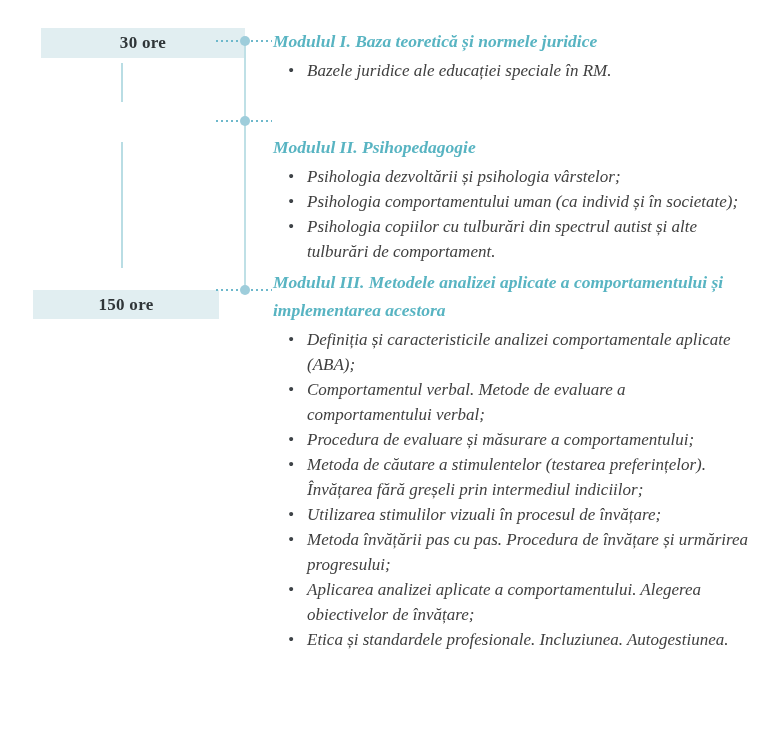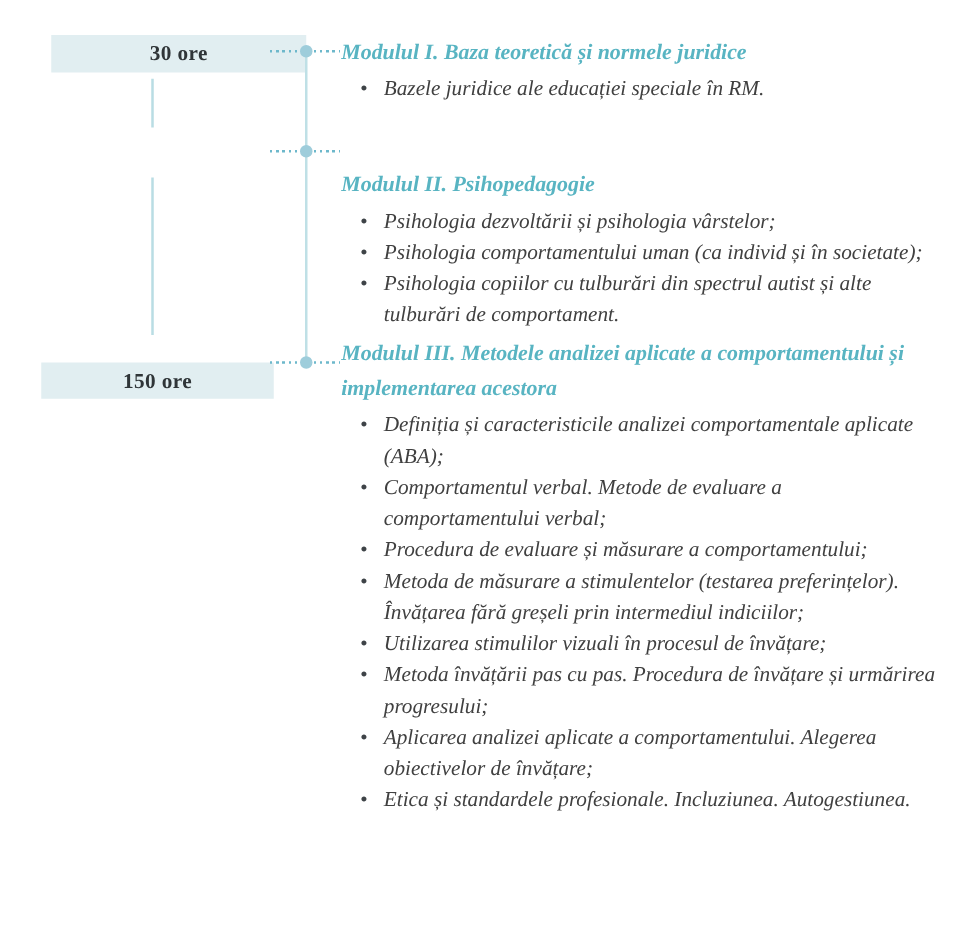--- a/index.html
+++ b/index.html
@@ -146,21 +146,21 @@
       <li>Psihologia copiilor cu tulburări din spectrul autist și alte tulburări de comportament.</li>
     </ul>
   </section>
 
   <section class="module m3">
     <h3 class="mtitle">Modulul III. Metodele analizei aplicate a comportamentului și implementarea acestora</h3>
     <ul class="topics">
       <li>Definiția și caracteristicile analizei comportamentale aplicate (ABA);</li>
       <li>Comportamentul verbal. Metode de evaluare a comportamentului verbal;</li>
       <li>Procedura de evaluare și măsurare a comportamentului;</li>
-      <li>Metoda de măsurare a stimulentelor (testarea preferințelor). Învățarea fără greșeli prin intermediul indiciilor;</li>
+      <li>Metoda de căutare a stimulentelor (testarea preferințelor). Învățarea fără greșeli prin intermediul indiciilor;</li>
       <li>Utilizarea stimulilor vizuali în procesul de învățare;</li>
       <li>Metoda învățării pas cu pas. Procedura de învățare și urmărirea progresului;</li>
       <li>Aplicarea analizei aplicate a comportamentului. Alegerea obiectivelor de învățare;</li>
       <li>Etica și standardele profesionale. Incluziunea. Autogestiunea.</li>
     </ul>
   </section>
 
 </div>
 
 </body></html>

